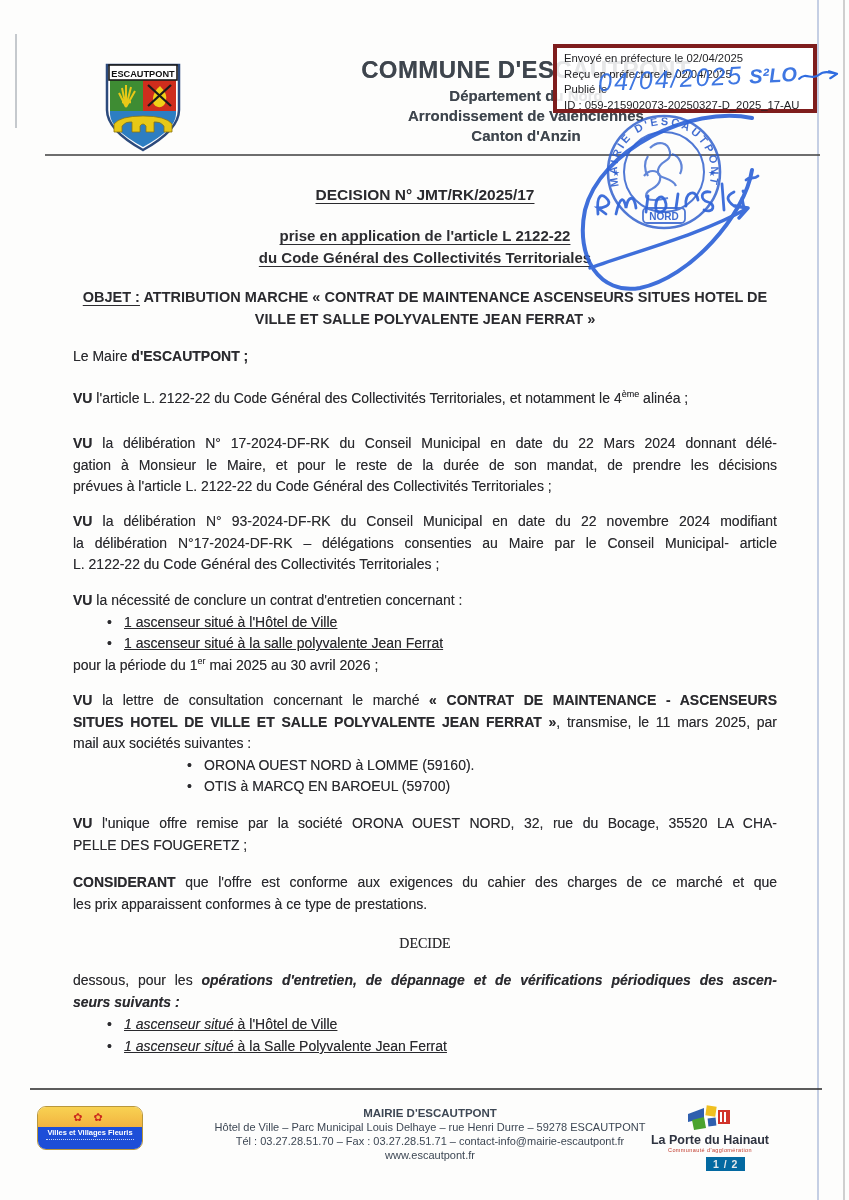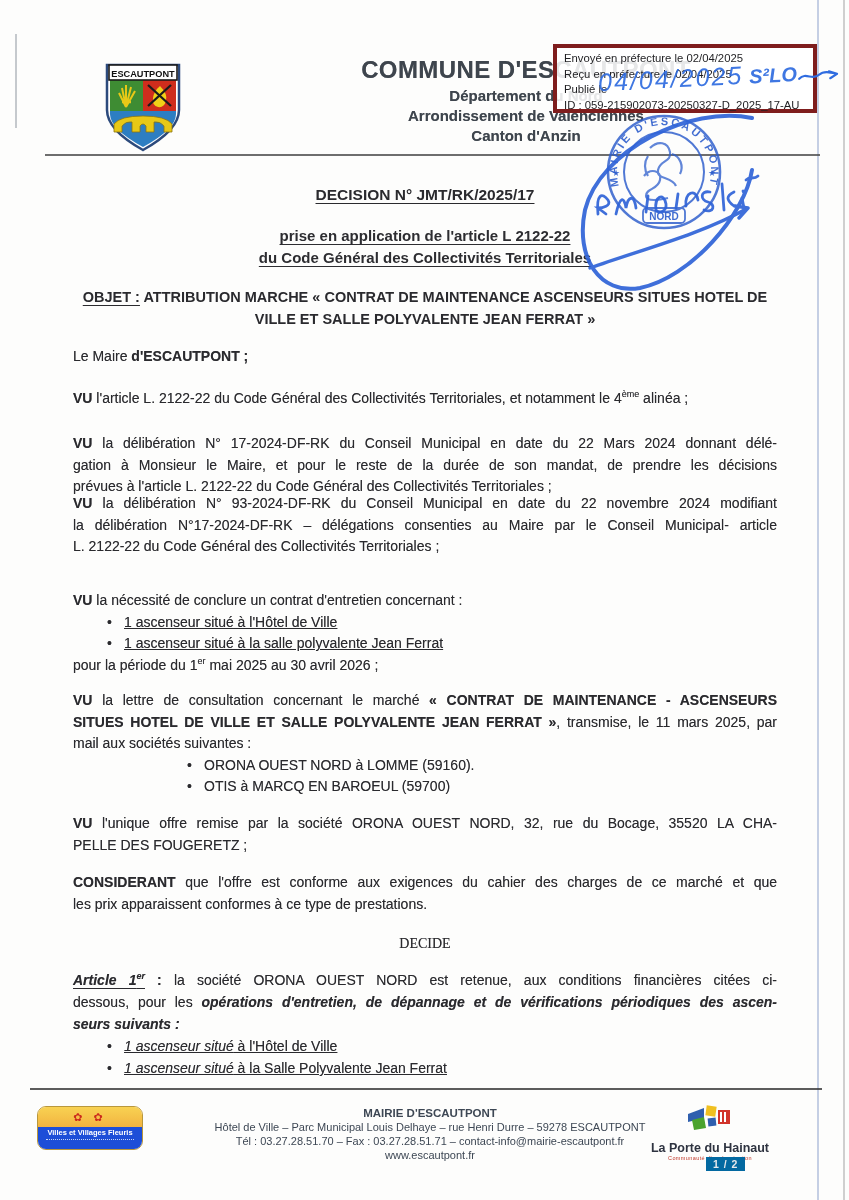--- a/index.html
+++ b/index.html
@@ -56,21 +56,21 @@
                  font-size:11px;line-height:14px;color:#3d4754;}
   .footer-org{font-weight:700;font-size:11.5px;}
   .fleuris{position:absolute;left:37px;top:1106px;width:104px;height:42px;border-radius:9px;
            overflow:hidden;border:1px solid #b9973c;}
   .fleuris-top{height:20px;background:linear-gradient(#f8d252,#f2b340);text-align:center;
                color:#cc2b1d;font-size:11px;line-height:20px;letter-spacing:4px;}
   .fleuris-bot{height:22px;background:#1d4ed8;text-align:center;color:#fff;}
   .fleuris-label{font-size:7.5px;line-height:12px;font-weight:700;display:block;}
   .fleuris-micro{display:block;height:4px;margin:0 8px;border-top:1px dotted rgba(255,255,255,.75);}
   .hainaut{position:absolute;left:642px;top:1104px;width:136px;text-align:center;}
-  .hainaut-title{font-size:12.5px;font-weight:700;color:#2e3340;margin-top:9px;}
+  .hainaut-title{font-size:12.5px;font-weight:700;color:#2e3340;margin-top:1px;}
   .hainaut-sub{font-size:5.5px;color:#c0392b;letter-spacing:.4px;}
   .pagenum{position:absolute;left:706px;top:1157px;background:#0369a1;color:#e6e9ec;
            font-size:10.5px;font-weight:700;padding:1px 7px;letter-spacing:1px;}
 
   .seal-svg{position:absolute;left:550px;top:96px;z-index:7;}
   .coa{position:absolute;left:98px;top:52px;}
 </style>
 </head>
 <body>
 
@@ -183,21 +183,21 @@
   <div class="para ll" style="top:388px;">
     <span class="b">VU</span><span> l'article L. 2122-22 du Code Général des Collectivités Territoriales, et notamment le 4</span><span class="sup">ème</span><span> alinéa ;</span>
   </div>
 
   <div class="para" style="top:433px;">
     <div class="jl"><span class="b">VU</span><span> la délibération N° 17-2024-DF-RK du Conseil Municipal en date du 22 Mars 2024 donnant délé-</span></div>
     <div class="jl">gation à Monsieur le Maire, et pour le reste de la durée de son mandat, de prendre les décisions</div>
     <div class="ll">prévues à l'article L. 2122-22 du Code Général des Collectivités Territoriales ;</div>
   </div>
 
-  <div class="para" style="top:493px;">
+  <div class="para" style="top:511px;">
     <div class="jl"><span class="b">VU</span><span> la délibération N° 93-2024-DF-RK du Conseil Municipal en date du 22 novembre 2024 modifiant</span></div>
     <div class="jl">la délibération N°17-2024-DF-RK – délégations consenties au Maire par le Conseil Municipal- article</div>
     <div class="ll">L. 2122-22 du Code Général des Collectivités Territoriales ;</div>
   </div>
 
   <div class="para" style="top:590px;">
     <div class="ll"><span class="b">VU</span><span> la nécessité de conclure un contrat d'entretien concernant :</span></div>
     <div class="ll bullet"><span class="dot">•</span><span>1 ascenseur situé à l'Hôtel de Ville</span></div>
     <div class="ll bullet"><span class="dot">•</span><span>1 ascenseur situé à la salle polyvalente Jean Ferrat</span></div>
     <div class="ll"><span>pour la période du 1</span><span class="sup">er</span><span> mai 2025 au 30 avril 2026 ;</span></div>
@@ -217,21 +217,20 @@
   </div>
 
   <div class="para" style="top:872px;">
     <div class="jl"><span class="b">CONSIDERANT</span><span> que l'offre est conforme aux exigences du cahier des charges de ce marché et que</span></div>
     <div class="ll">les prix apparaissent conformes à ce type de prestations.</div>
   </div>
 
   <div class="para ctr" style="top:933px;font-family:Liberation Serif, serif;">DECIDE</div>
 
   <div class="para art" style="top:969px;">
-    <div class="jl"><span class="b i u"><span>Article 1</span><span class="sup">er</span></span><span class="b"> :</span><span> la société ORONA OUEST NORD est retenue, aux conditions financières citées ci-</span></div>
     <div class="jl"><span>dessous, pour les </span><span class="b i">opérations d'entretien, de dépannage et de vérifications périodiques des ascen-</span></div>
     <div class="ll"><span class="b i">seurs suivants :</span></div>
     <div class="ll bullet"><span class="dot">•</span><span class="i">1 ascenseur situé</span><span> à l'Hôtel de Ville</span></div>
     <div class="ll bullet"><span class="dot">•</span><span class="i">1 ascenseur situé</span><span> à la Salle Polyvalente Jean Ferrat</span></div>
   </div>
 
   <div class="rule-footer"></div>
 
   <div class="fleuris">
     <div class="fleuris-top">✿ ✿</div>

